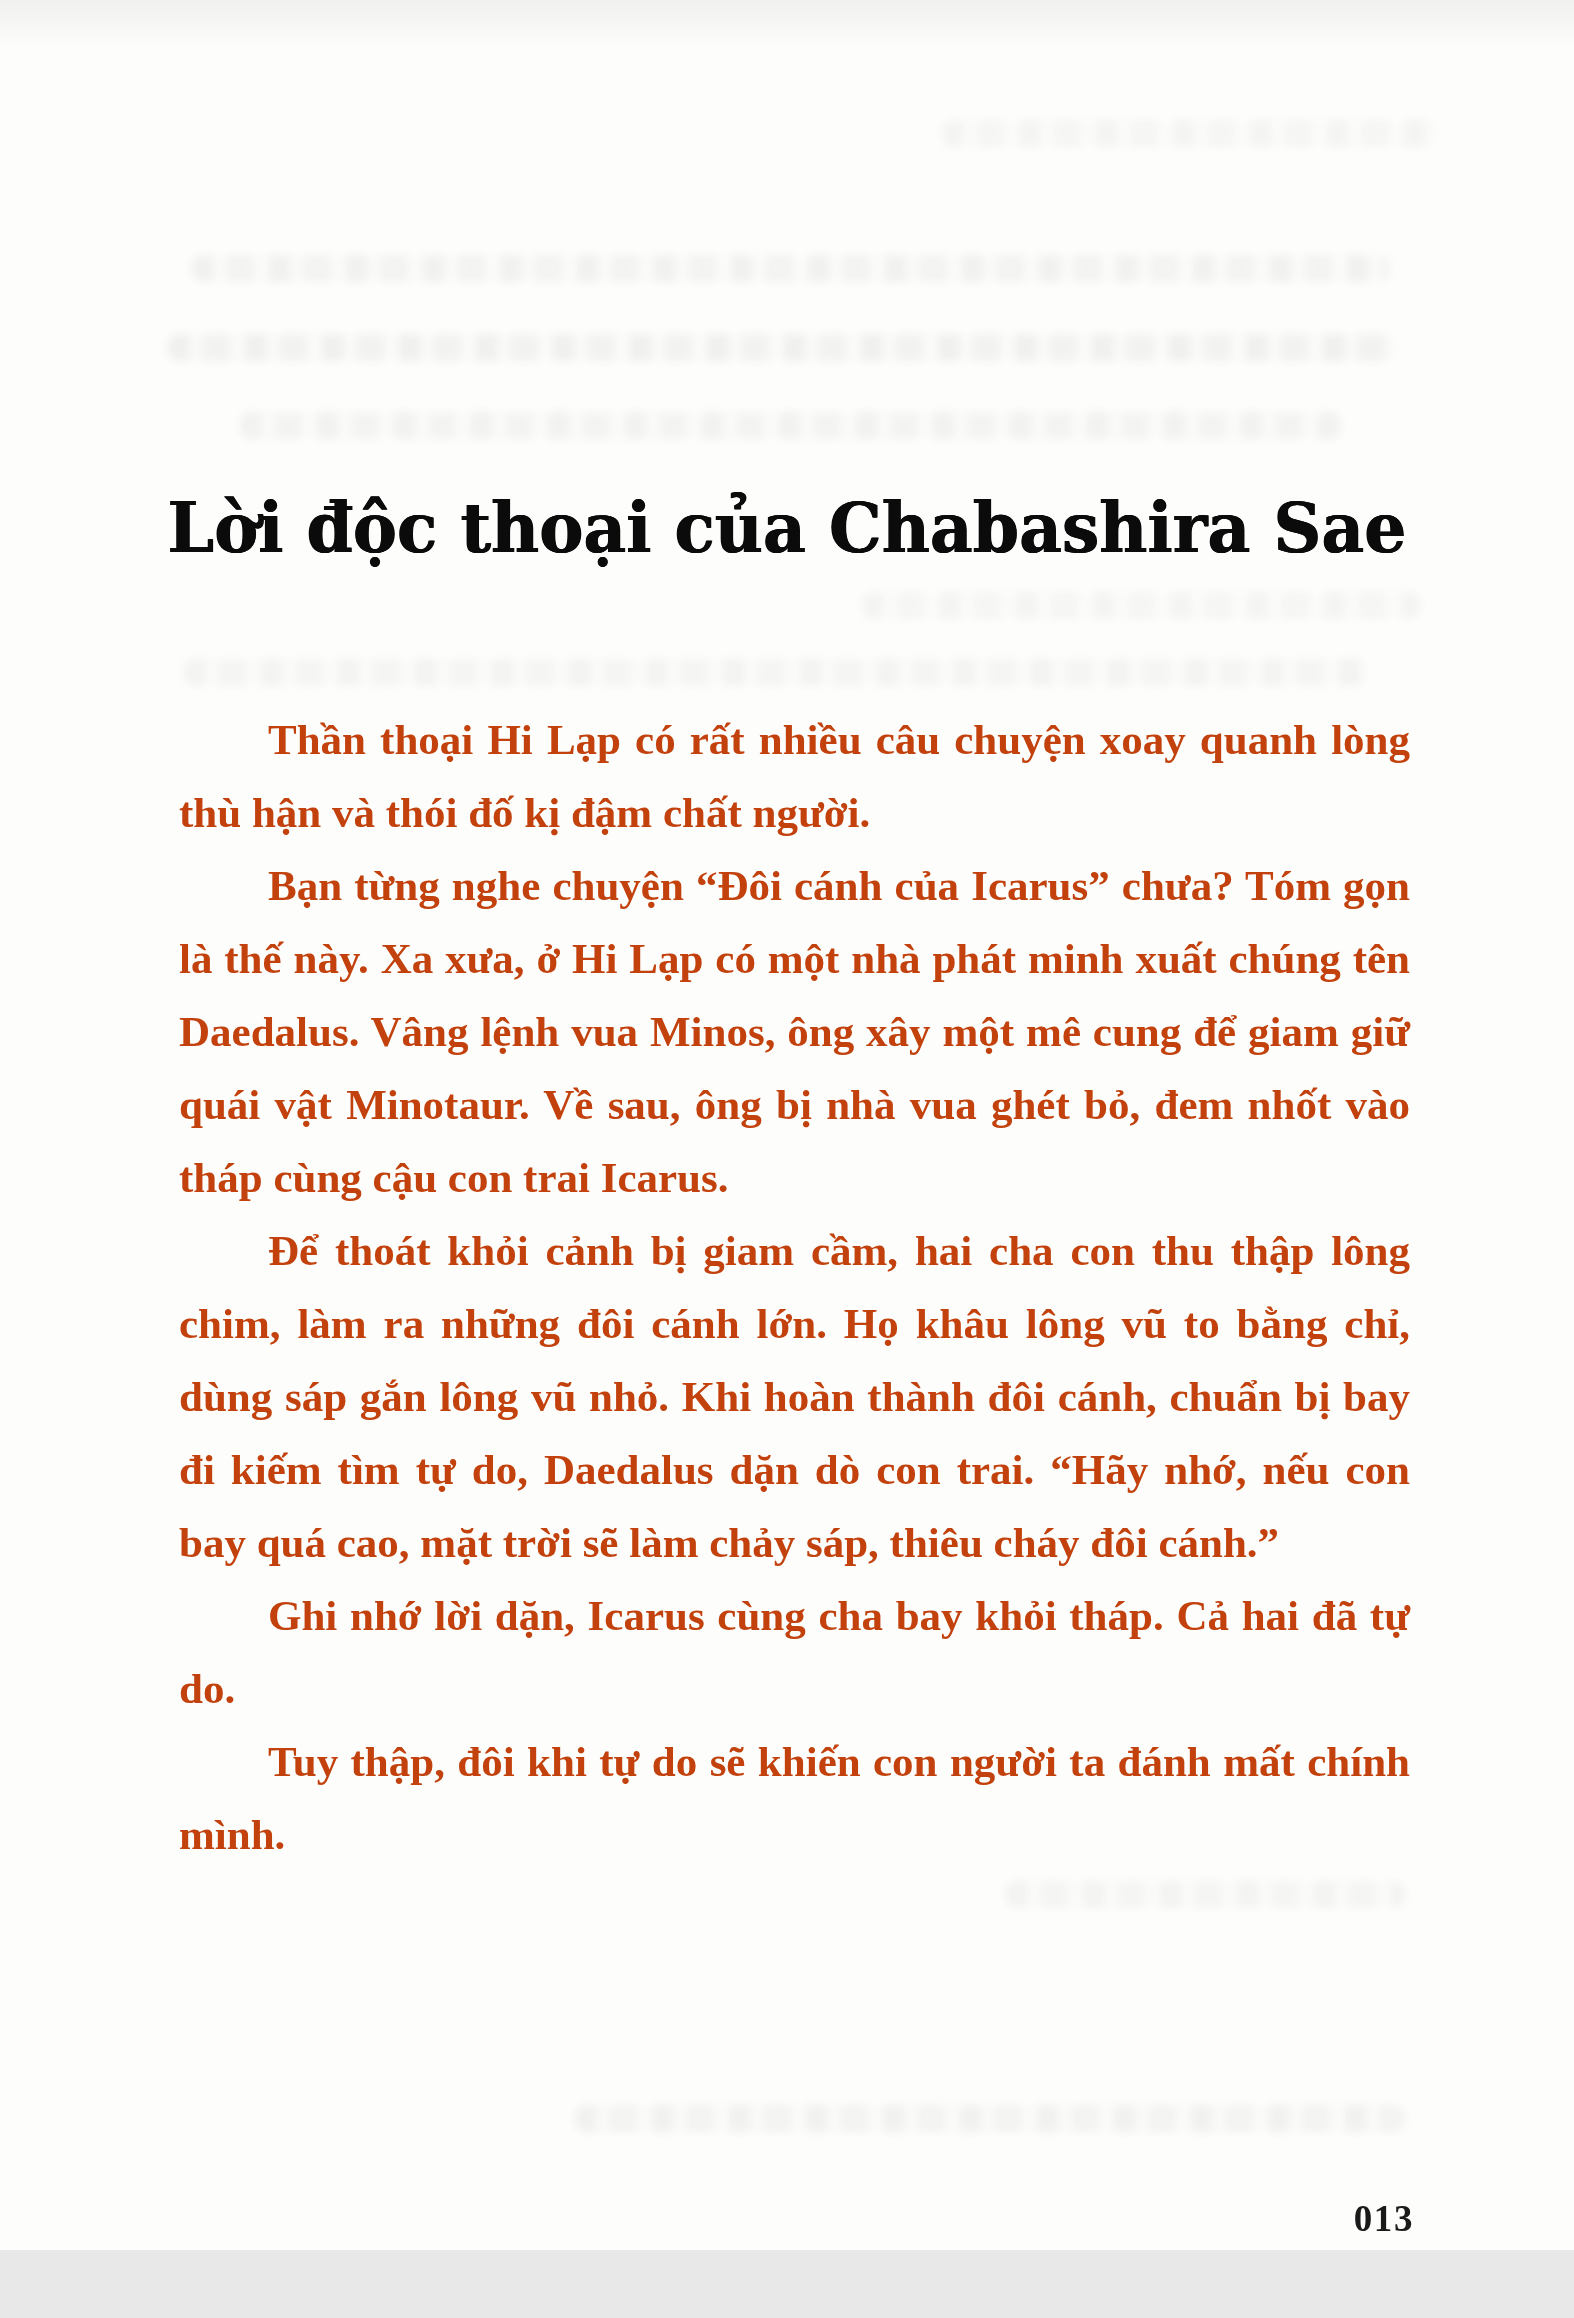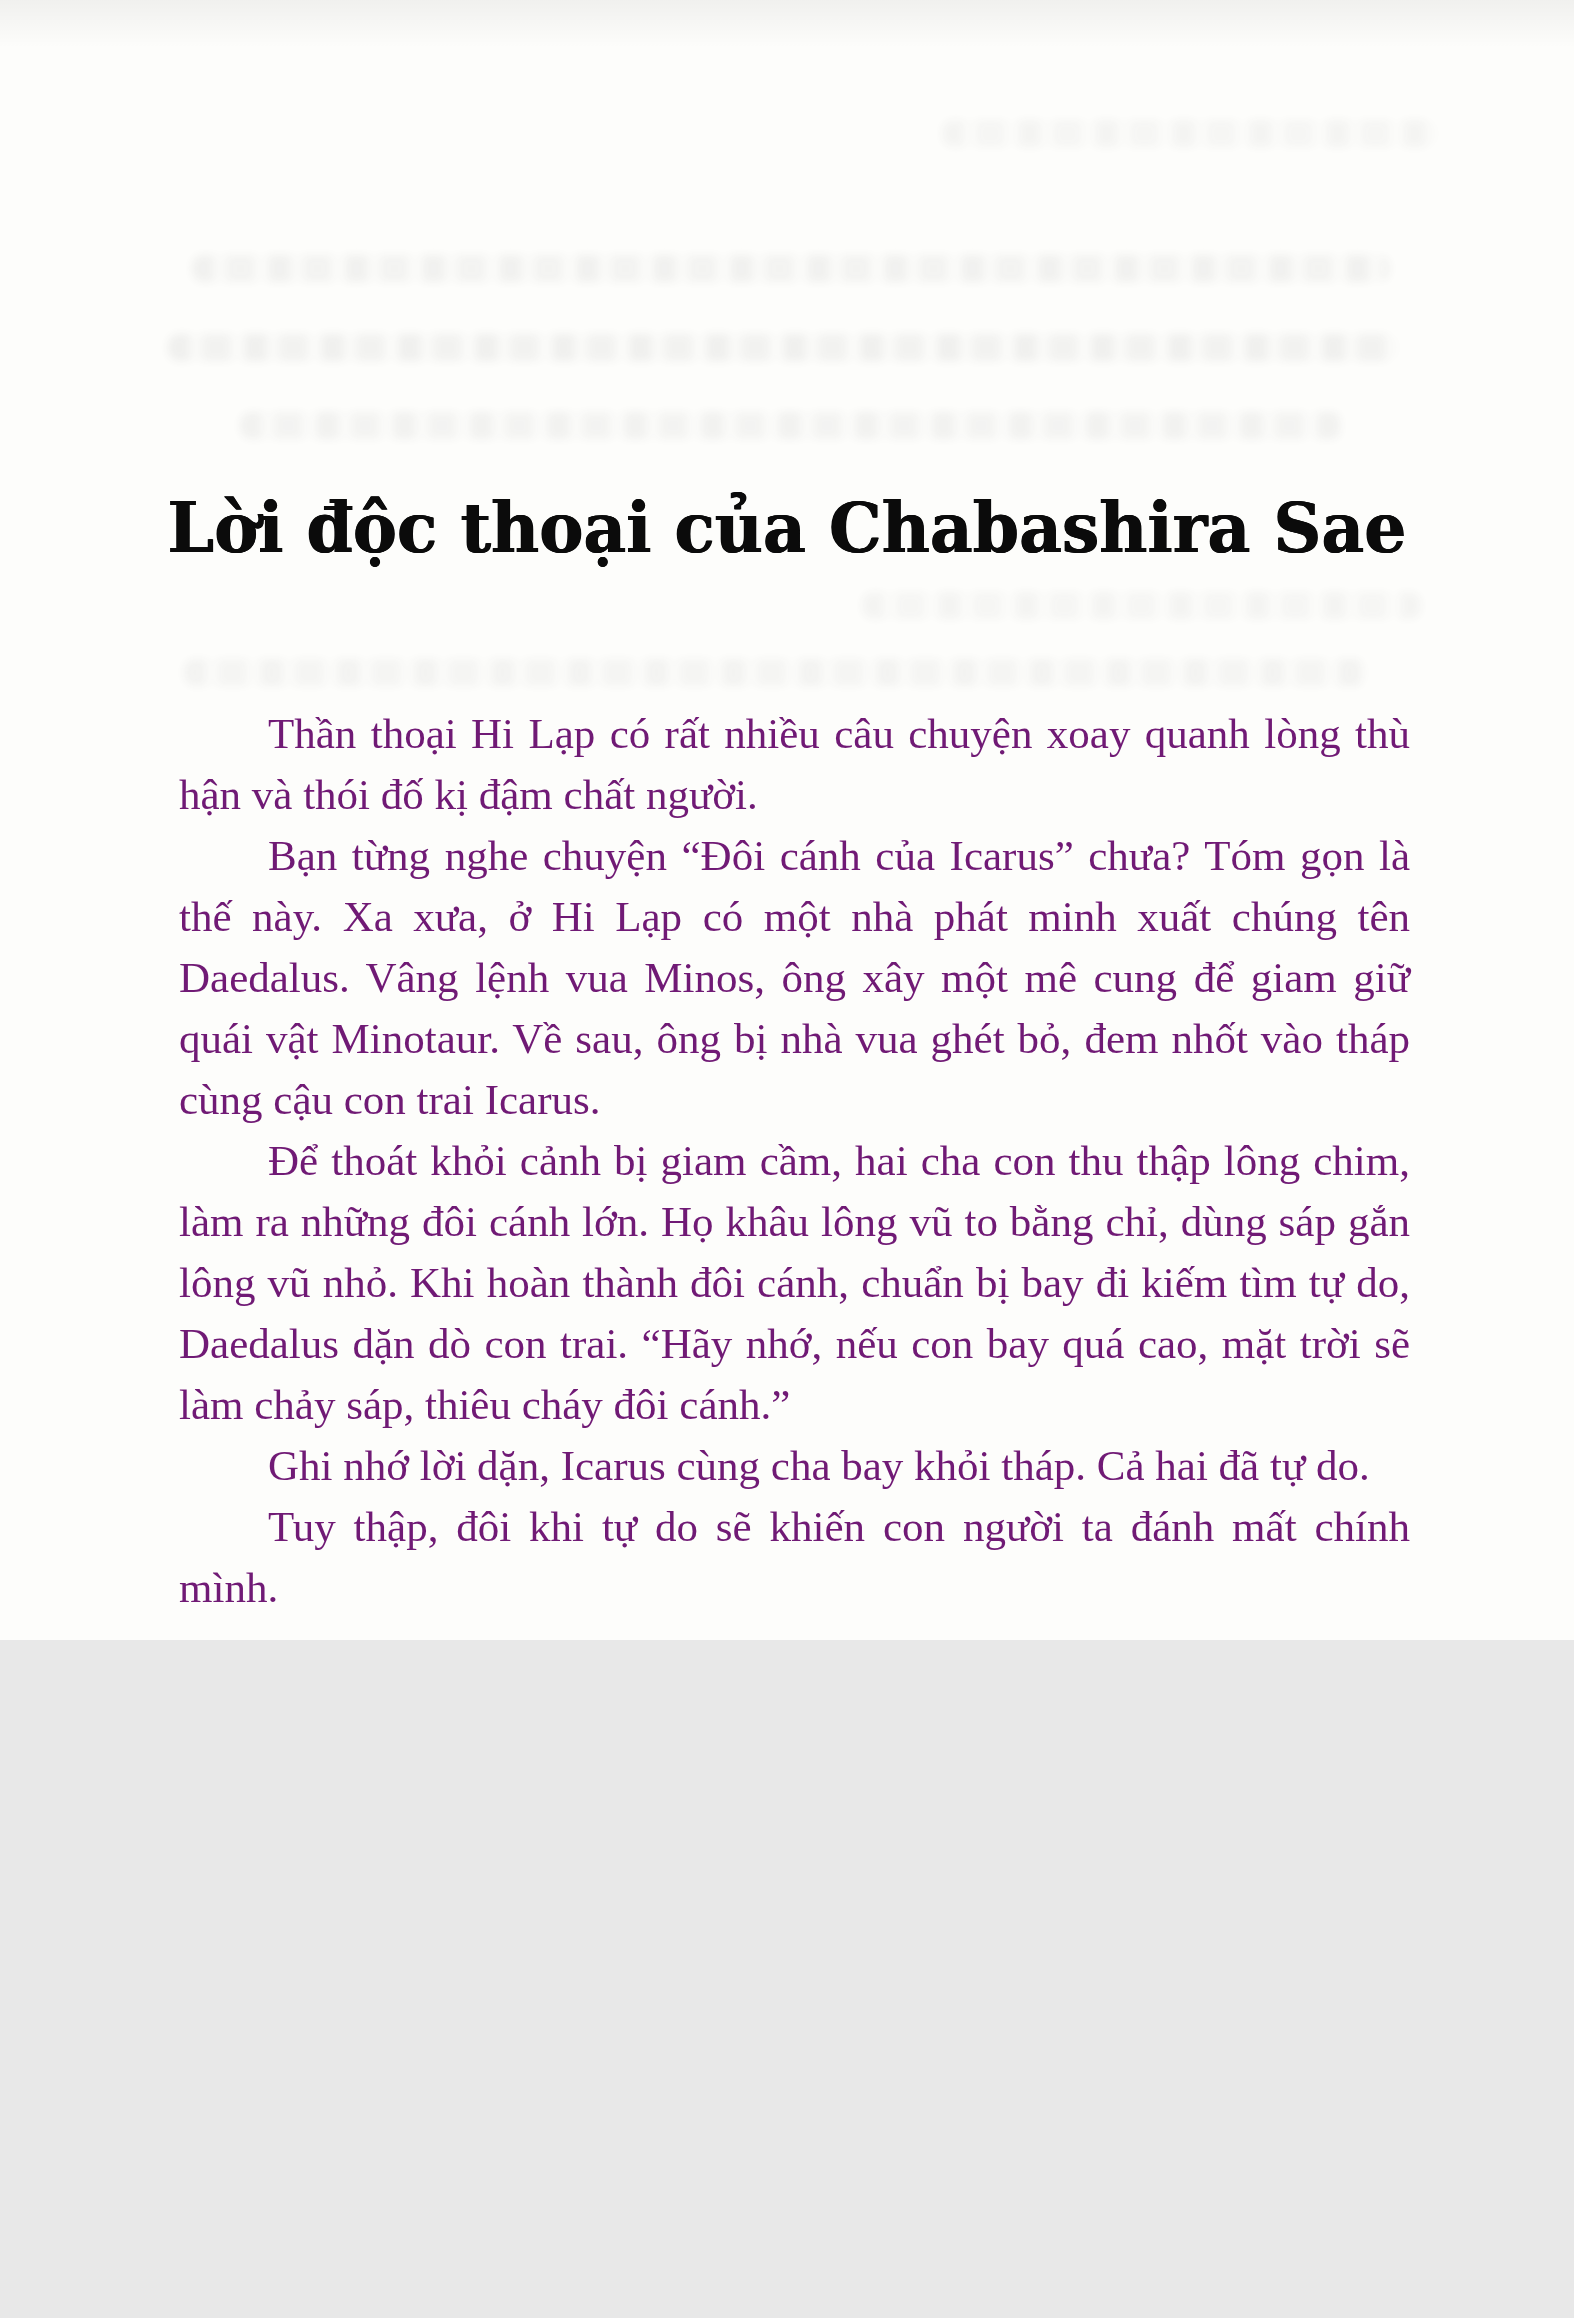--- a/index.html
+++ b/index.html
@@ -3,21 +3,21 @@
 <meta charset="utf-8">
 <style>
   html, body {
     margin: 0;
     padding: 0;
     background: #e8e8e8;
   }
   .page {
     position: relative;
     width: 1574px;
-    height: 1640px;
+    height: 2250px;
     margin: 0 auto;
     background: #fdfdfb;
     overflow: hidden;
     font-family: "Liberation Serif", serif;
     color: #161616;
   }
 
   
   .page::before {
     content: "";
@@ -43,23 +43,24 @@
     transform: scaleX(0.96);
     text-shadow: 0.5px 0 0 #0b0b0b, -0.5px 0 0 #0b0b0b;
   }
 
   .body-text {
     position: absolute;
     top: 703px;
     left: 179px;
     width: 1231px;
     font-size: 43px;
-    line-height: 61px;
+    line-height: 73px;
     text-align: justify;
-    color: #701a75;
+    color: #c2410c;
+    font-weight: bold;
   }
   .body-text p {
     margin: 0;
     text-indent: 89px;
   }
 
   .page-number {
     position: absolute;
     top: 2197px;
     right: 160px;

